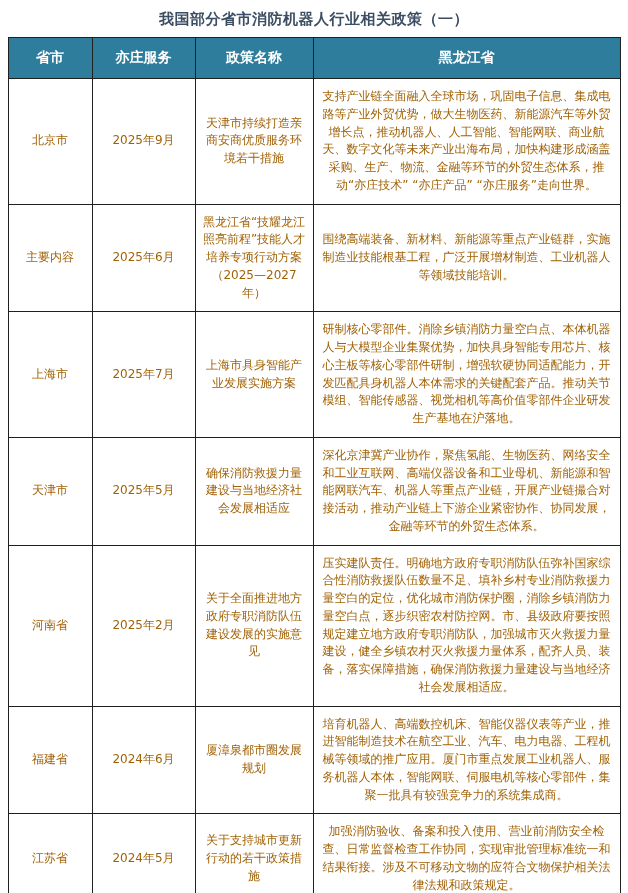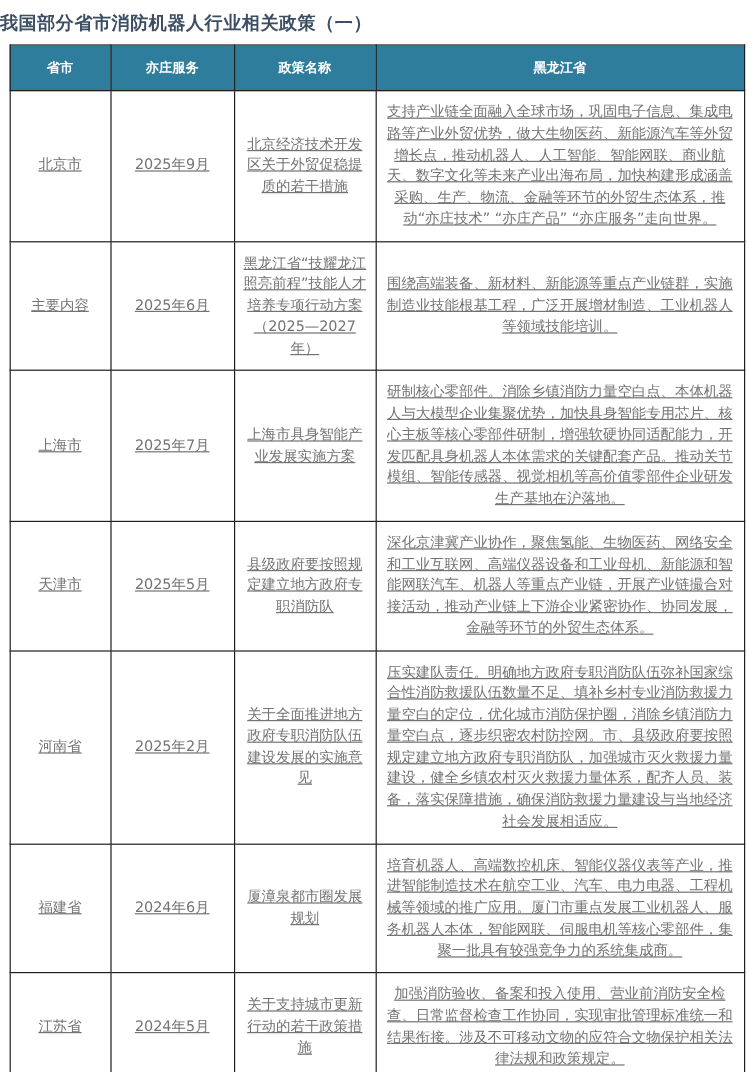--- a/index.html
+++ b/index.html
@@ -7,52 +7,51 @@
     padding: 0;
     background: #ffffff;
     width: 628px;
     font-family: "DejaVu Sans", "Liberation Sans", sans-serif;
   }
   .page {
     width: 628px;
     box-sizing: border-box;
   }
   .page-title {
-    text-align: left;
+    text-align: center;
     font-size: 15px;
     font-weight: bold;
     color: #3c4e63;
     padding: 10px 0 8px 0;
     letter-spacing: 0.5px;
   }
   table.policy-table {
     width: 612px;
     margin: 0 auto;
     border-collapse: collapse;
     table-layout: fixed;
   }
   table.policy-table th {
     background: #2e7d9c;
     color: #ffffff;
-    font-size: 11px;
+    font-size: 14px;
     font-weight: bold;
     padding: 11px 4px;
     border: 1px solid #1f1f1f;
     text-align: center;
   }
   table.policy-table td {
     border: 1px solid #1f1f1f;
     font-size: 12px;
-    color: #737373;
+    color: #a16207;
     text-align: center;
     vertical-align: middle;
     padding: 9px 7px;
     line-height: 1.48;
     word-break: break-all;
-    text-decoration: underline;
   }
   col.c-province { width: 84px; }
   col.c-date     { width: 103px; }
   col.c-policy   { width: 118px; }
   col.c-content  { width: 307px; }
 </style>
 </head>
 <body>
 
 <div class="page">
@@ -71,39 +70,39 @@
         <th>省市</th>
         <th>亦庄服务</th>
         <th>政策名称</th>
         <th>黑龙江省</th>
       </tr>
     </thead>
     <tbody>
       <tr>
         <td>北京市</td>
         <td>2025年9月</td>
-        <td>北京经济技术开发区关于外贸促稳提质的若干措施</td>
+        <td>天津市持续打造亲商安商优质服务环境若干措施</td>
         <td>支持产业链全面融入全球市场，巩固电子信息、集成电路等产业外贸优势，做大生物医药、新能源汽车等外贸增长点，推动机器人、人工智能、智能网联、商业航天、数字文化等未来产业出海布局，加快构建形成涵盖采购、生产、物流、金融等环节的外贸生态体系，推动“亦庄技术” “亦庄产品” “亦庄服务”走向世界。</td>
       </tr>
       <tr>
         <td>主要内容</td>
         <td>2025年6月</td>
         <td>黑龙江省“技耀龙江 照亮前程”技能人才培养专项行动方案（2025—2027年）</td>
         <td>围绕高端装备、新材料、新能源等重点产业链群，实施制造业技能根基工程，广泛开展增材制造、工业机器人等领域技能培训。</td>
       </tr>
       <tr>
         <td>上海市</td>
         <td>2025年7月</td>
         <td>上海市具身智能产业发展实施方案</td>
         <td>研制核心零部件。消除乡镇消防力量空白点、本体机器人与大模型企业集聚优势，加快具身智能专用芯片、核心主板等核心零部件研制，增强软硬协同适配能力，开发匹配具身机器人本体需求的关键配套产品。推动关节模组、智能传感器、视觉相机等高价值零部件企业研发生产基地在沪落地。</td>
       </tr>
       <tr>
         <td>天津市</td>
         <td>2025年5月</td>
-        <td>县级政府要按照规定建立地方政府专职消防队</td>
+        <td>确保消防救援力量建设与当地经济社会发展相适应</td>
         <td>深化京津冀产业协作，聚焦氢能、生物医药、网络安全和工业互联网、高端仪器设备和工业母机、新能源和智能网联汽车、机器人等重点产业链，开展产业链撮合对接活动，推动产业链上下游企业紧密协作、协同发展，金融等环节的外贸生态体系。</td>
       </tr>
       <tr>
         <td>河南省</td>
         <td>2025年2月</td>
         <td>关于全面推进地方政府专职消防队伍建设发展的实施意见</td>
         <td>压实建队责任。明确地方政府专职消防队伍弥补国家综合性消防救援队伍数量不足、填补乡村专业消防救援力量空白的定位，优化城市消防保护圈，消除乡镇消防力量空白点，逐步织密农村防控网。市、县级政府要按照规定建立地方政府专职消防队，加强城市灭火救援力量建设，健全乡镇农村灭火救援力量体系，配齐人员、装备，落实保障措施，确保消防救援力量建设与当地经济社会发展相适应。</td>
       </tr>
       <tr>
         <td>福建省</td>

